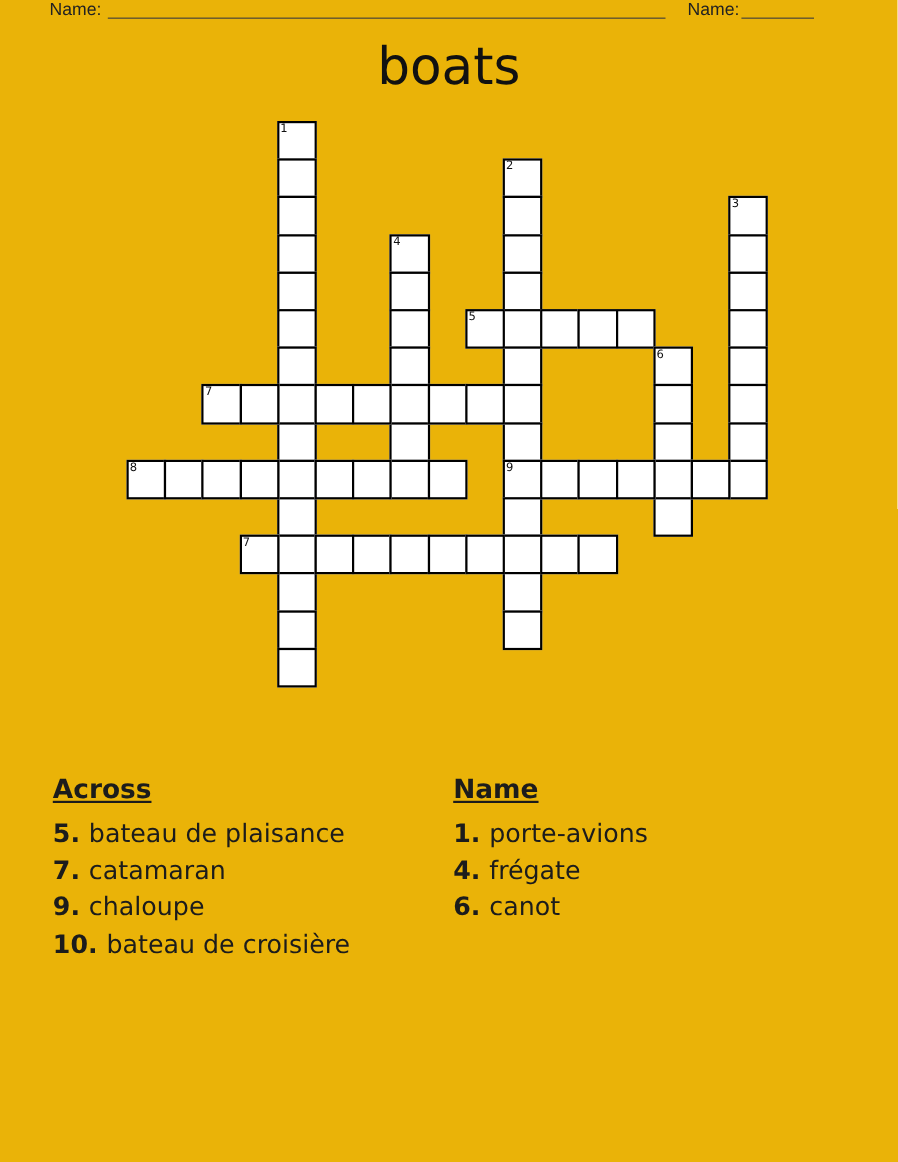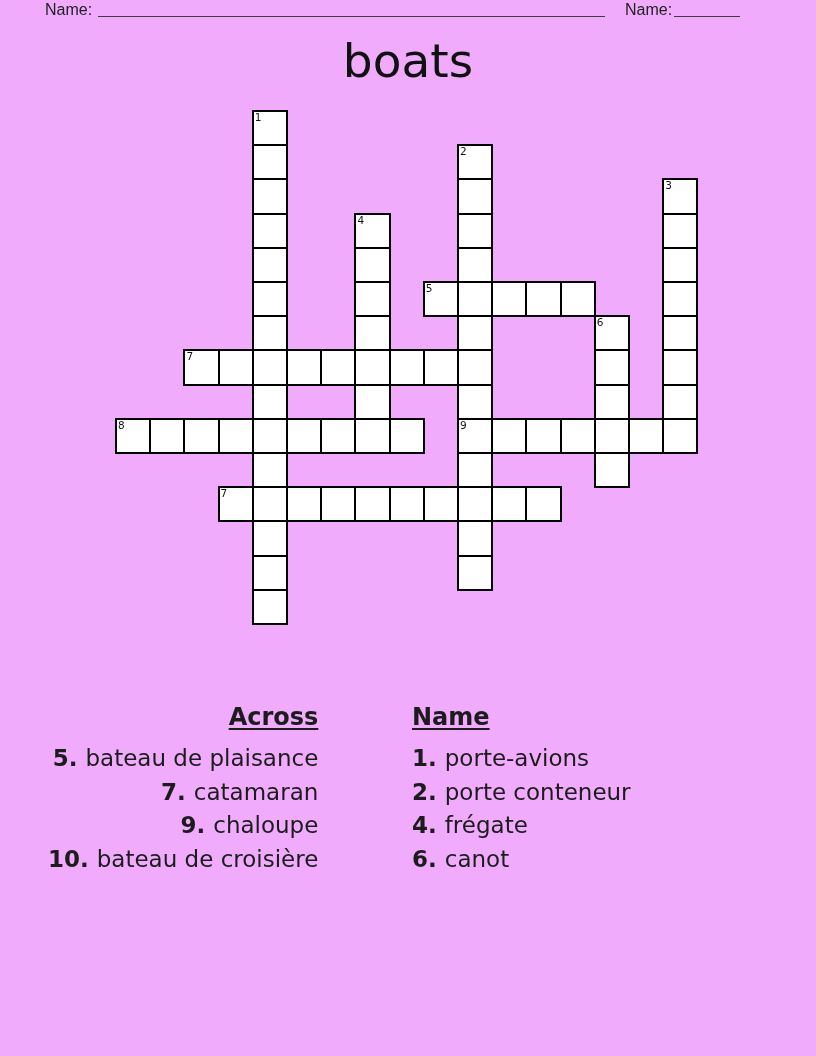--- a/index.html
+++ b/index.html
@@ -1,20 +1,20 @@
 <!DOCTYPE html>
 <html><head>
 <meta charset="utf-8">
 <style>
   html,body{margin:0;padding:0;background:#fff;}
   .page{
     position:relative;
     width:816px;
     height:1056px;
-    background:#f0abfc;
+    background:#eab308;
     font-family:"DejaVu Sans",sans-serif;
     color:#1c1c1c;
     overflow:hidden;
   }
   
   .hdr-label{
     position:absolute;
     top:1px;
     font-family:"Liberation Sans",sans-serif;
     font-size:16px;
@@ -64,21 +64,21 @@
     font-size:10.5px;
     line-height:1.15;
     color:#111;
     font-family:"DejaVu Sans",sans-serif;
   }
   
   .clue-col{
     position:absolute;
     top:703px;
   }
-  #across-col{left:48px;text-align:right;}
+  #across-col{left:48px;}
   #down-col{left:412px;}
   .clue-heading{
     margin:0 0 11px 0;
     font-size:24px;
     line-height:28px;
     font-weight:bold;
     text-decoration:underline;
     text-decoration-thickness:2px;
     text-underline-offset:3px;
     color:#1c1c1c;
@@ -218,19 +218,18 @@
       <li><span class="clue-num">7.</span><span>catamaran</span></li>
       <li><span class="clue-num">9.</span><span>chaloupe</span></li>
       <li><span class="clue-num">10.</span><span>bateau de croisière</span></li>
     </ul>
   </div>
 
   <div id="down-col" class="clue-col">
     <h2 class="clue-heading">Name</h2>
     <ul class="clue-list">
       <li><span class="clue-num">1.</span><span>porte-avions</span></li>
-      <li><span class="clue-num">2.</span><span>porte conteneur</span></li>
       <li><span class="clue-num">4.</span><span>frégate</span></li>
       <li><span class="clue-num">6.</span><span>canot</span></li>
     </ul>
   </div>
 
 </div>
 
 </body></html>

